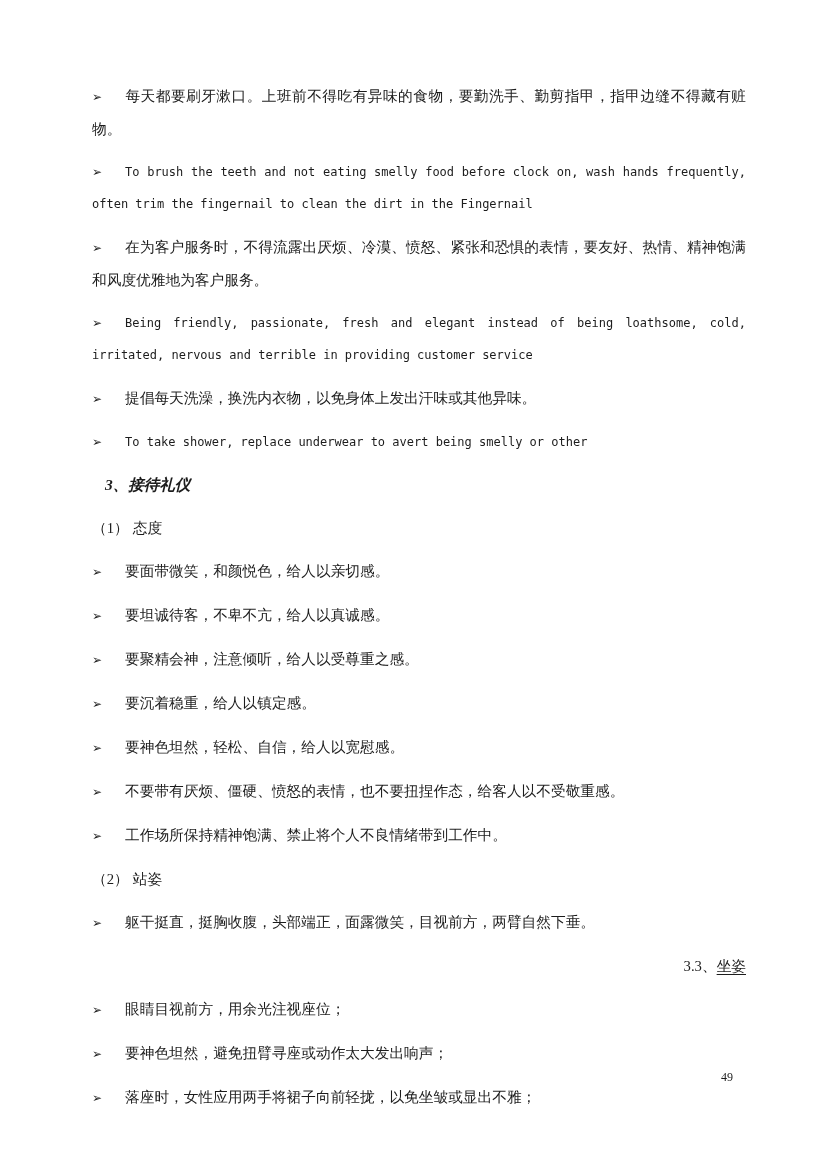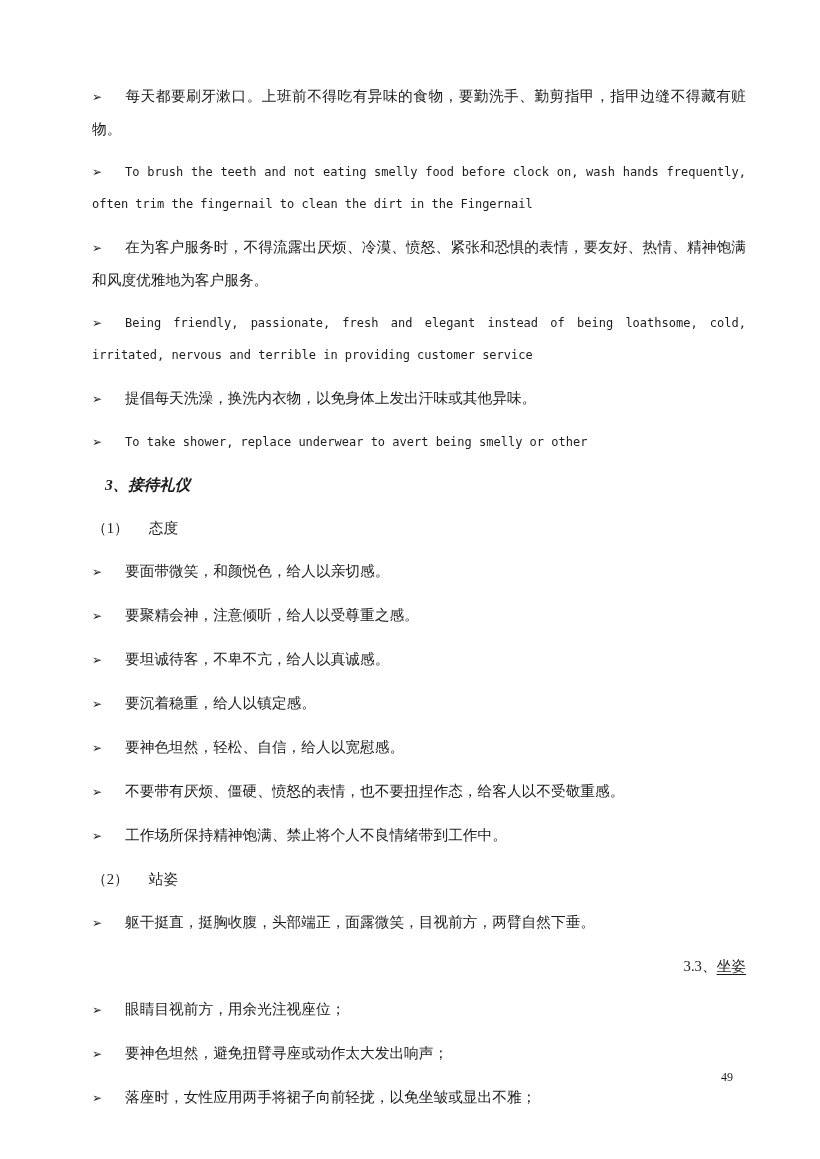--- a/index.html
+++ b/index.html
@@ -15,21 +15,21 @@
   .en{font-family:"DejaVu Sans Mono","Liberation Mono",monospace;font-size:12px;}
   .marker{
     display:inline-block;width:33px;font-size:12px;
     font-family:"DejaVu Sans",sans-serif;color:#1c1c1c;
   }
   .heading{
     font-weight:bold;font-size:15.5px;line-height:32px;
     margin:0 0 11px 0;padding-left:13px;text-align:left;font-style:italic;
   }
   .subheading{font-size:14.7px;line-height:32px;margin:0 0 11px 0;text-align:left;}
-  .subheading .title{margin-left:20px;}
+  .subheading .title{margin-left:4px;}
   .numbered{font-size:14.7px;line-height:32px;margin:0 0 11px 0;padding-left:6px;text-align:right;}
   .numbered .u{text-decoration:underline;text-underline-offset:3px;}
   .pagenum{position:absolute;left:721px;top:1068px;font-size:12px;line-height:18px;}
 </style>
 </head>
 <body>
 
 <div class="page">
   <div class="content">
 
@@ -44,23 +44,23 @@
     <div class="para zh"><span class="marker">➢</span><span>提倡每天洗澡，换洗内衣物，以免身体上发出汗味或其他异味。</span></div>
 
     <div class="para en"><span class="marker">➢</span><span>To take shower, replace underwear to avert being smelly or other</span></div>
 
     <div class="heading">3、接待礼仪</div>
 
     <div class="subheading"><span>（1）</span><span class="title">态度</span></div>
 
     <div class="para zh"><span class="marker">➢</span><span>要面带微笑，和颜悦色，给人以亲切感。</span></div>
 
+    <div class="para zh"><span class="marker">➢</span><span>要坦诚待客，不卑不亢，给人以真诚感。</span></div>
+
     <div class="para zh"><span class="marker">➢</span><span>要聚精会神，注意倾听，给人以受尊重之感。</span></div>
-
-    <div class="para zh"><span class="marker">➢</span><span>要坦诚待客，不卑不亢，给人以真诚感。</span></div>
 
     <div class="para zh"><span class="marker">➢</span><span>要沉着稳重，给人以镇定感。</span></div>
 
     <div class="para zh"><span class="marker">➢</span><span>要神色坦然，轻松、自信，给人以宽慰感。</span></div>
 
     <div class="para zh"><span class="marker">➢</span><span>不要带有厌烦、僵硬、愤怒的表情，也不要扭捏作态，给客人以不受敬重感。</span></div>
 
     <div class="para zh"><span class="marker">➢</span><span>工作场所保持精神饱满、禁止将个人不良情绪带到工作中。</span></div>
 
     <div class="subheading"><span>（2）</span><span class="title">站姿</span></div>

